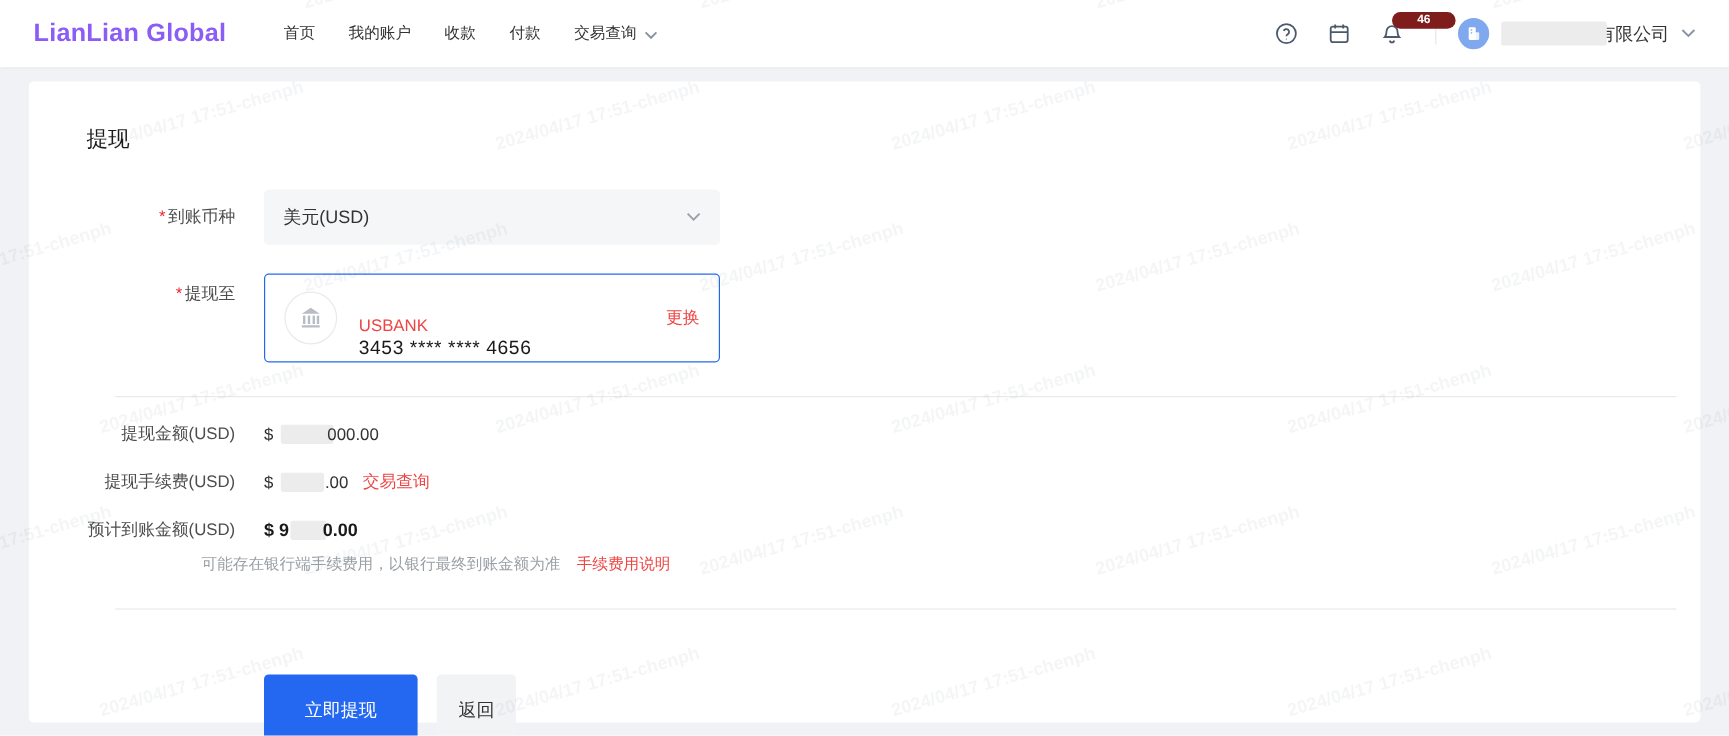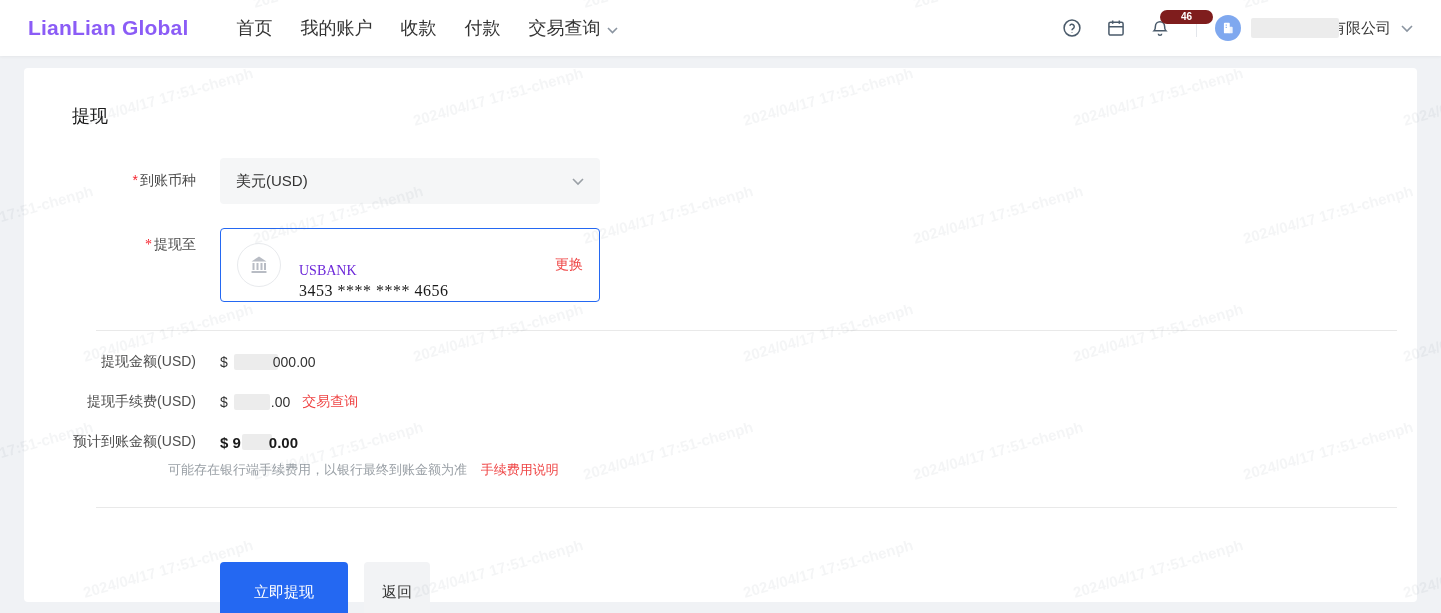--- a/index.html
+++ b/index.html
@@ -16,21 +16,21 @@
     height:56px; background:#fff; display:flex; align-items:center;
     padding:0 28px; position:relative; z-index:2;
     box-shadow:0 1px 3px rgba(0,0,0,0.05);
   }
   .logo {
     font-size:21px; font-weight:700; letter-spacing:0.2px;
     color:#8b5cf6; white-space:nowrap;
   }
   .nav { display:flex; align-items:center; margin-left:34px; }
   .nav-item {
-    font-size:18px; color:#333; padding:0 14px; cursor:pointer;
+    font-size:13px; color:#333; padding:0 14px; cursor:pointer;
     display:flex; align-items:center; white-space:nowrap;
   }
   .nav-item .chev { margin-left:6px; }
   .header-right { margin-left:auto; display:flex; align-items:center; }
   .hicon { width:20px; height:20px; margin-left:24px; position:relative; cursor:pointer; display:flex; align-items:center; justify-content:center; }
   .bell-wrap { position:relative; }
   .badge {
     position:absolute; top:-8px; left:10px;
     background:#7f1d1d; color:#fff; font-size:10px; font-weight:700;
     border-radius:9px; padding:1px 21px; line-height:12px; min-width:20px; text-align:center;
@@ -50,21 +50,21 @@
 
   
   .panel {
     position:absolute; left:24px; right:24px; top:68px; bottom:11px;
     background:#fff; border-radius:4px; z-index:1;
   }
   .panel-inner { padding:36px 0 0 48px; }
   .page-title { font-size:18px; font-weight:400; color:#1a1a1a; }
 
   .form-row { display:flex; align-items:center; margin-top:30px; }
-  .form-row.top { align-items:flex-start; margin-top:24px;font-family:Liberation Serif, serif; }
+  .form-row.top { align-items:flex-start; margin-top:24px; }
   .flabel {
     width:124px; text-align:right; font-size:14px; color:#4d4d4d; flex-shrink:0;
   }
   .req { color:#f5222d; margin-right:2px; }
   .fvalue { margin-left:24px; }
 
   .select-box {
     width:380px; height:46px; background:#f5f6f7; border-radius:4px;
     display:flex; align-items:center; padding:0 16px; cursor:pointer;
   }
@@ -73,21 +73,21 @@
 
   .bank-card {
     width:380px; height:74px; border:1px solid #2468f2; border-radius:4px;
     background:#fff; display:flex; align-items:center; padding:0 16px; cursor:pointer;
   }
   .bank-icon-circle {
     width:44px; height:44px; border-radius:50%; border:1px solid #e8eaed;
     display:flex; align-items:center; justify-content:center; flex-shrink:0;
   }
   .bank-lines { margin-left:18px; }
-  .bank-name { font-size:14px; color:#6d28d9;margin-top:32px; }
+  .bank-name { font-size:14px; color:#ef4444;margin-top:32px; }
   .bank-acct { font-size:16px; color:#1a1a1a; margin-top:3px; letter-spacing:0.5px; }
   .link { color:#ef4444; font-size:14px; cursor:pointer; text-decoration:none; }
   .bank-card .link { margin-left:auto; }
 
   .hdivider { height:1px; background:#e9e9e9; margin:28px 20px 0 24px; }
 
   .amount-row { display:flex; align-items:center; margin-top:22px; }
   .amount-value { margin-left:24px; font-size:14px; color:#333; display:flex; align-items:center; }
   .amount-value.bold { font-weight:700; font-size:15px; color:#1a1a1a; }
   .num-redact { height:16px; margin:0 1px; }

